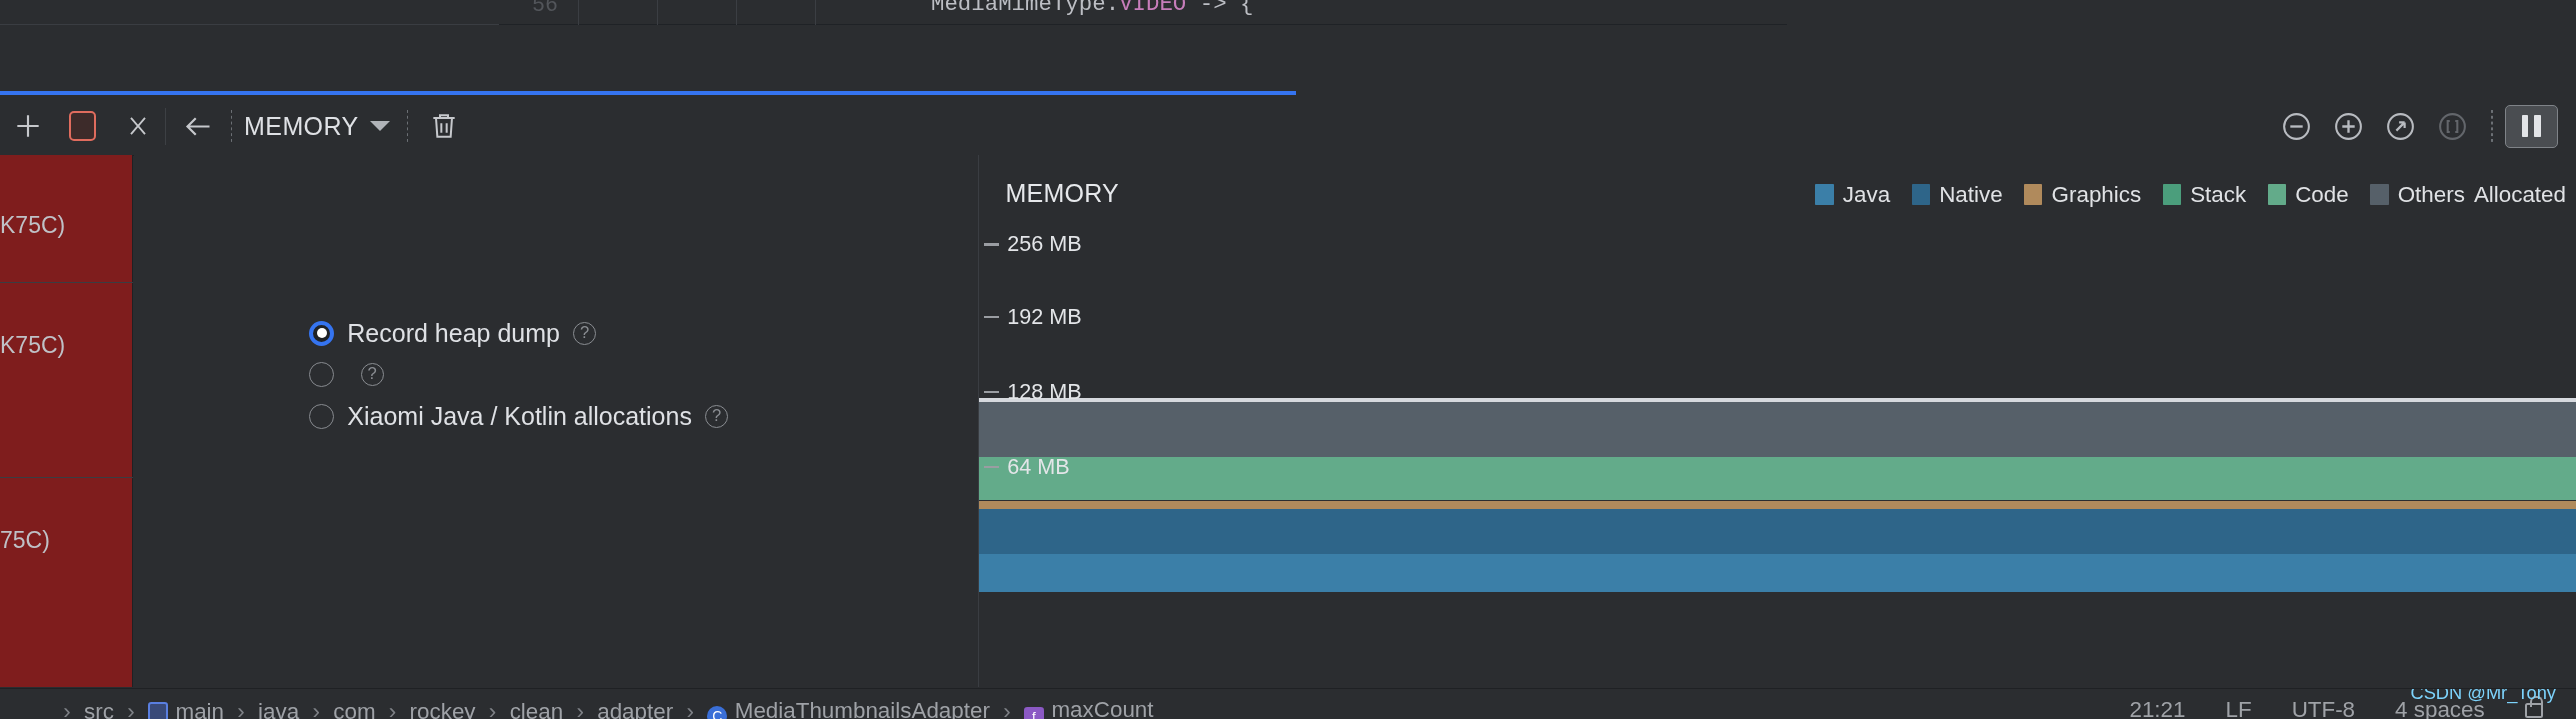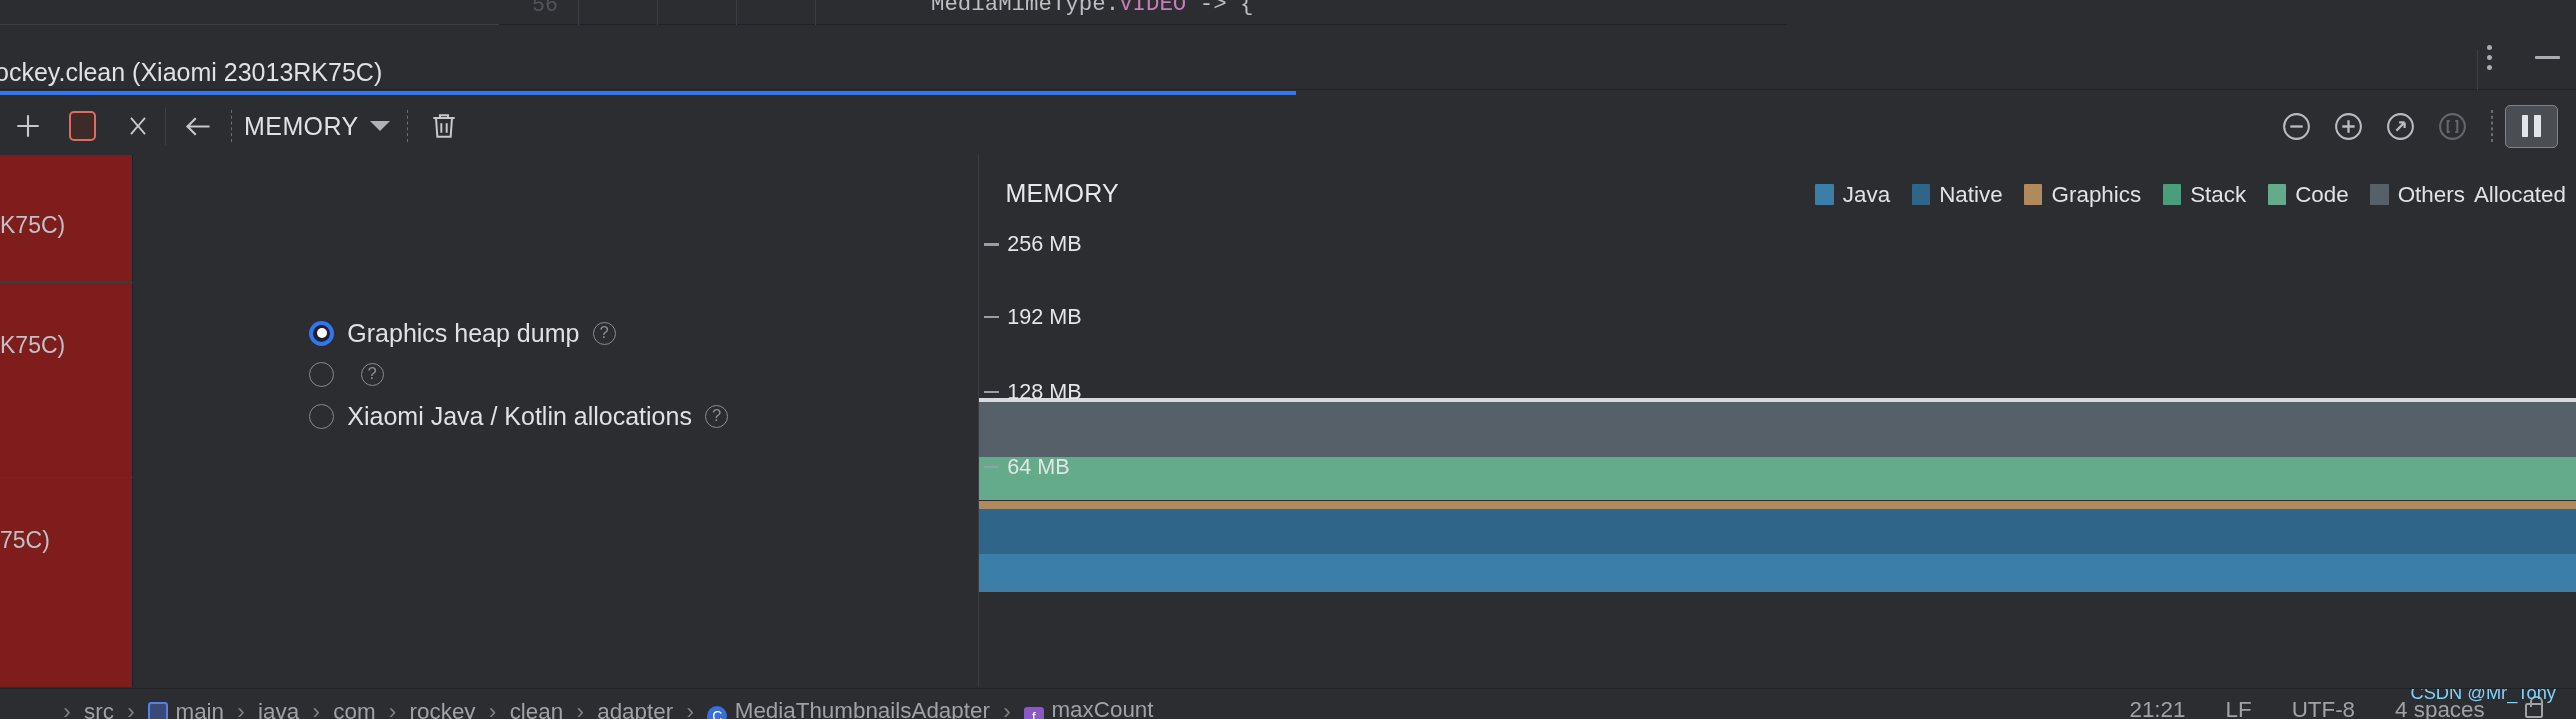--- a/index.html
+++ b/index.html
@@ -201,36 +201,20 @@
     <div class="editor-area">
       <div class="editor-linenum">56</div>
       <div class="editor-vline" style="left:79px"></div>
       <div class="editor-vline" style="left:158px"></div>
       <div class="editor-vline" style="left:237px"></div>
       <div class="editor-vline" style="left:316px"></div>
       <div class="editor-code"><span class="op">MediaMimeType.</span><span class="kw">VIDEO</span><span class="op"> -&gt; {</span></div>
     </div>
   </div>
 
-  <div class="titlebar">
-    <div class="titlebar-text">ockey.clean (Xiaomi 23013RK75C)</div>
-    <div class="tb-sep"></div>
-    <div class="titlebar-right">
-      <div class="tb-icon">
-        <span class="kebab">
-            <i></i>
-            <i></i>
-            <i></i>
-          </span>
-      </div>
-      <div class="tb-icon">
-        <span class="minimize"></span>
-      </div>
-    </div>
-  </div>
 
   <div class="tab-underline"></div>
 
   <div class="toolbar">
     <div class="tool-left">
       <div class="tb-btn" style="width:55px">
         <svg width="32" height="32" viewBox="0 0 24 24">
           <path d="M12 4v16M4 12h16" stroke="#c6c8cc" stroke-width="1.6" fill="none"></path>
         </svg>
       </div>
@@ -304,21 +288,21 @@
       <div class="session-item" style="top:177px">K75C)</div>
       <div class="session-div" style="top:322px"></div>
       <div class="session-item" style="top:372px">75C)</div>
     </div>
 
     <div class="content">
 
       <div class="capture-panel">
         <div class="radio-row">
           <span class="radio on"></span>
-          <span class="radio-label">Graphics heap dump</span>
+          <span class="radio-label">Record heap dump</span>
           <span class="help">?</span>
         </div>
         <div class="radio-row">
           <span class="radio"></span>
           <span class="help">?</span>
         </div>
         <div class="radio-row">
           <span class="radio"></span>
           <span class="radio-label">Xiaomi Java / Kotlin allocations</span>
           <span class="help">?</span>

